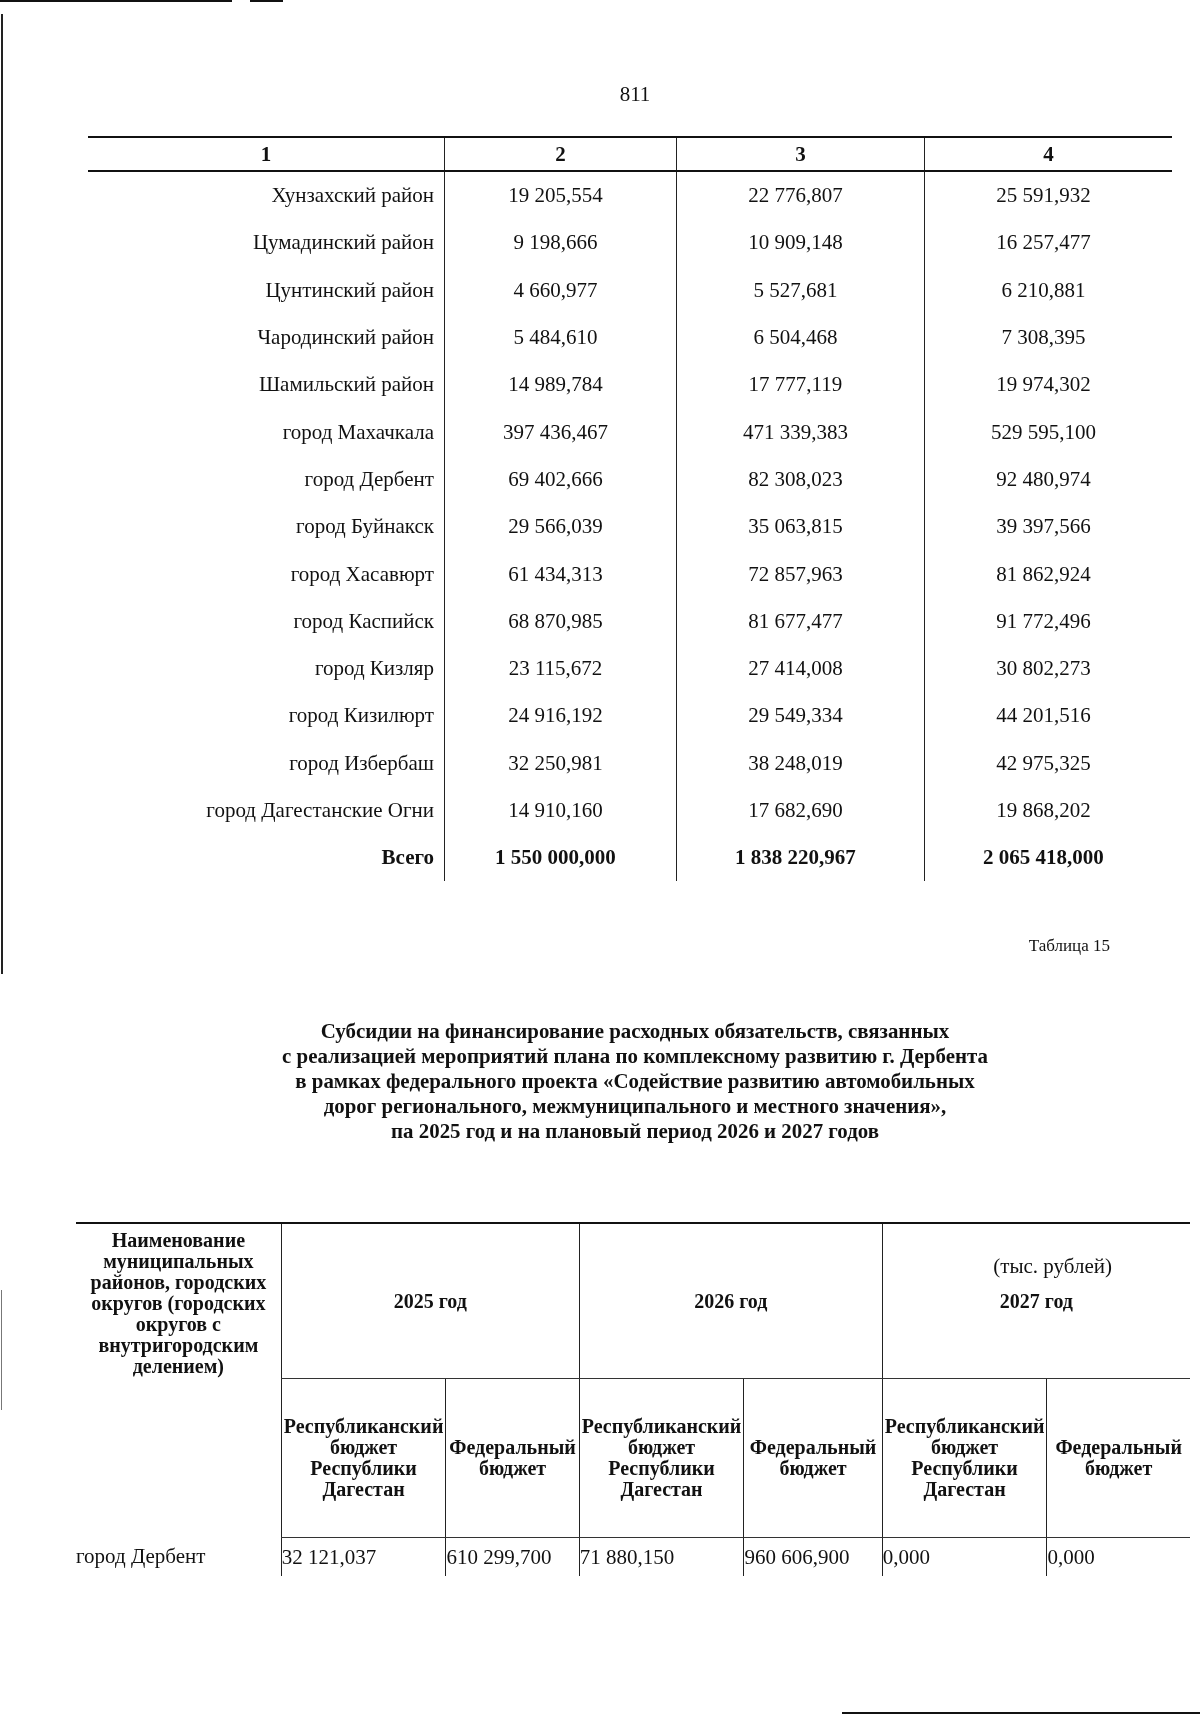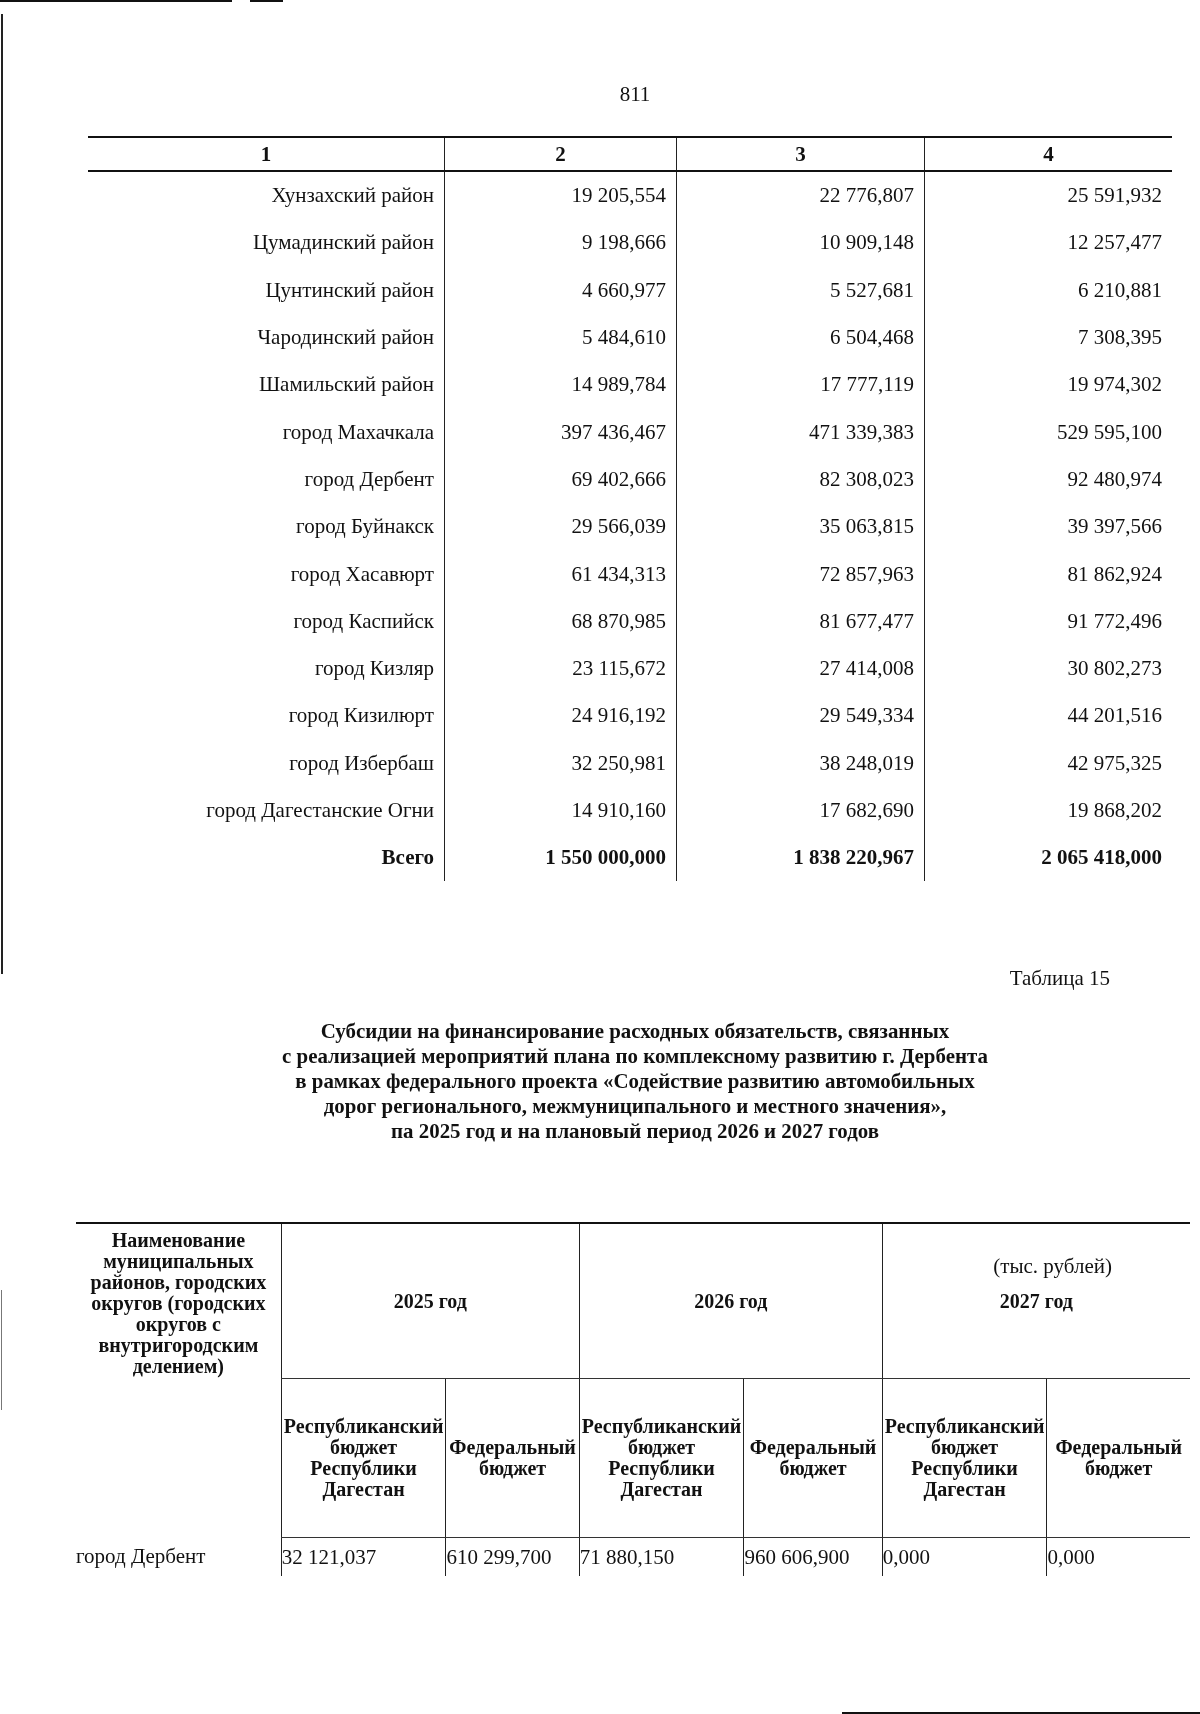--- a/index.html
+++ b/index.html
@@ -13,28 +13,28 @@
   .scan-left-edge2 { position: absolute; left: 1px; top: 1290px; width: 1px; height: 120px; background: #777; }
   .scan-bottom-line { position: absolute; left: 842px; top: 1712px; width: 358px; height: 2px; background: #111; }
 
   .page-number { position: absolute; top: 82px; left: 0; width: 1270px; text-align: center; font-size: 21px; }
 
   
   .t1 { position: absolute; top: 136px; left: 88px; width: 1084px; border-collapse: collapse; font-size: 21px; }
   .t1 th { font-weight: bold; text-align: center; height: 32px; padding: 0; border-top: 2px solid #111; border-bottom: 2px solid #111; }
   .t1 td { height: 47.3px; padding: 0 10px 0 0; vertical-align: middle; }
   .t1 td.name { text-align: right; padding-left: 4px; }
-  .t1 td.num { text-align: right; }
+  .t1 td.num { text-align: center; }
   .t1 .c1 { width: 355px; }
   .t1 .c2 { width: 230px; border-left: 1.5px solid #222; }
   .t1 .c3 { width: 247px; border-left: 1.5px solid #222; }
   .t1 .c4 { width: 247px; border-left: 1.5px solid #222; }
   .t1 tr.total td { font-weight: bold; }
 
-  .table-label { position: absolute; top: 966px; right: 90px; font-size: 21px; }
+  .table-label { position: absolute; top: 936px; right: 90px; font-size: 17px; }
   .title {
     position: absolute; top: 1018px; left: 160px; width: 950px; text-align: center;
     font-weight: bold; font-size: 22px; line-height: 25px; transform: scaleX(0.95);
   }
   .units { position: absolute; top: 1254px; right: 88px; font-size: 21px; }
 
   
   .t2 { position: absolute; top: 1222px; left: 76px; width: 1114px; border-collapse: collapse; font-size: 20px; }
   .t2 th { font-weight: bold; text-align: center; line-height: 21px; padding: 5px 2px; vertical-align: middle; }
   .t2 thead tr:first-child th { border-top: 2px solid #111; }
@@ -68,21 +68,21 @@
     <tr>
         <td class="name c1">Хунзахский район</td>
         <td class="num c2">19 205,554</td>
         <td class="num c3">22 776,807</td>
         <td class="num c4">25 591,932</td>
       </tr>
     <tr>
         <td class="name c1">Цумадинский район</td>
         <td class="num c2">9 198,666</td>
         <td class="num c3">10 909,148</td>
-        <td class="num c4">12 257,477</td>
+        <td class="num c4">16 257,477</td>
       </tr>
     <tr>
         <td class="name c1">Цунтинский район</td>
         <td class="num c2">4 660,977</td>
         <td class="num c3">5 527,681</td>
         <td class="num c4">6 210,881</td>
       </tr>
     <tr>
         <td class="name c1">Чародинский район</td>
         <td class="num c2">5 484,610</td>

